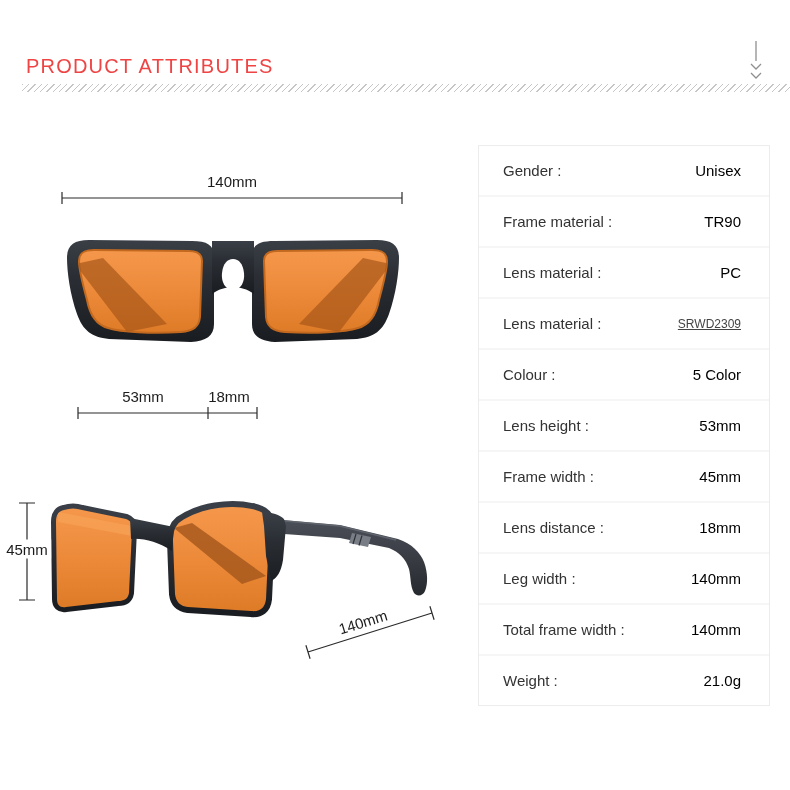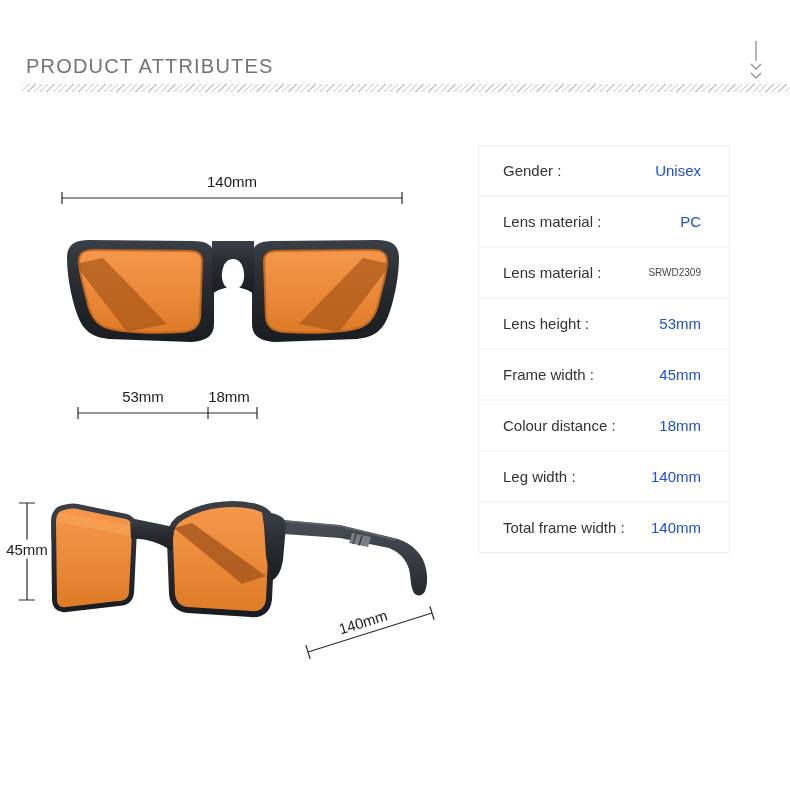--- a/index.html
+++ b/index.html
@@ -1,34 +1,34 @@
 <!DOCTYPE html>
 <html><head>
 <meta charset="utf-8">
 <style>
   html,body{margin:0;padding:0;background:#fff;}
   #stage{position:relative;width:790px;height:790px;background:#fff;overflow:hidden;
          font-family:"Liberation Sans",sans-serif;}
 
   
-  .hdr-title{position:absolute;left:26px;top:55px;font-size:20px;color:#737373;
+  .hdr-title{position:absolute;left:26px;top:55px;font-size:20px;color:#ef4444;
              letter-spacing:1.2px;font-weight:400;}
   .hdr-hatch{position:absolute;left:22px;right:0;top:84px;height:8px;
              background:repeating-linear-gradient(135deg,#c6c6c6 0 1px,transparent 1px 4.5px);}
   .scroll-icon{position:absolute;left:744px;top:38px;}
 
   
-  .attr-table{position:absolute;left:478px;top:145px;width:252px;
+  .attr-table{position:absolute;left:478px;top:145px;width:292px;
               border:1px solid #ececec;background:#fff;box-sizing:border-box;}
   .attr-row{height:49px;display:flex;align-items:center;justify-content:space-between;
             padding:0 28px 0 24px;border-bottom:2px solid #f6f6f6;background:#fff;}
   .attr-row:last-child{border-bottom:none;}
   .attr-label{font-size:15px;color:#333;white-space:nowrap;}
-  .attr-value{font-size:15px;color:#1d4ed8;white-space:nowrap;}
-  .attr-value.small{font-size:10px;color:#444;}
+  .attr-value{font-size:15px;color:#000000;white-space:nowrap;}
+  .attr-value.small{font-size:12px;color:#444;text-decoration:underline;}
 
   
   .art{position:absolute;z-index:1;}
   #dims{position:absolute;left:0;top:0;z-index:2;pointer-events:none;}
   .dim-label{position:absolute;z-index:3;font-size:15px;color:#1c1c1c;white-space:nowrap;
              transform:translate(-50%,0);}
   .dim-label.centered{transform:translate(-50%,-50%);background:#fff;padding:1px 3px;}
   .dim-label.rotated{transform:translate(-50%,-50%) rotate(-17deg);}
 </style>
 </head>
@@ -126,42 +126,54 @@
   <div class="dim-label" style="left:229px;top:388px;">18mm</div>
   <div class="dim-label centered" style="left:27px;top:549px;">45mm</div>
   <div class="dim-label rotated" style="left:363px;top:622px;">140mm</div>
 
   <div class="attr-table">
     <div class="attr-row">
       <span class="attr-label">Gender :</span>
       <span class="attr-value">Unisex</span>
     </div>
     <div class="attr-row">
+      <span class="attr-label">Frame material :</span>
+      <span class="attr-value">TR90</span>
+    </div>
+    <div class="attr-row">
       <span class="attr-label">Lens material :</span>
       <span class="attr-value">PC</span>
     </div>
     <div class="attr-row">
       <span class="attr-label">Lens material :</span>
       <span class="attr-value small">SRWD2309</span>
+    </div>
+    <div class="attr-row">
+      <span class="attr-label">Colour :</span>
+      <span class="attr-value">5 Color</span>
     </div>
     <div class="attr-row">
       <span class="attr-label">Lens height :</span>
       <span class="attr-value">53mm</span>
     </div>
     <div class="attr-row">
       <span class="attr-label">Frame width :</span>
       <span class="attr-value">45mm</span>
     </div>
     <div class="attr-row">
-      <span class="attr-label">Colour distance :</span>
+      <span class="attr-label">Lens distance :</span>
       <span class="attr-value">18mm</span>
     </div>
     <div class="attr-row">
       <span class="attr-label">Leg width :</span>
       <span class="attr-value">140mm</span>
     </div>
     <div class="attr-row">
       <span class="attr-label">Total frame width :</span>
       <span class="attr-value">140mm</span>
     </div>
+    <div class="attr-row">
+      <span class="attr-label">Weight :</span>
+      <span class="attr-value">21.0g</span>
+    </div>
   </div>
 
 </div>
 
 </body></html>

